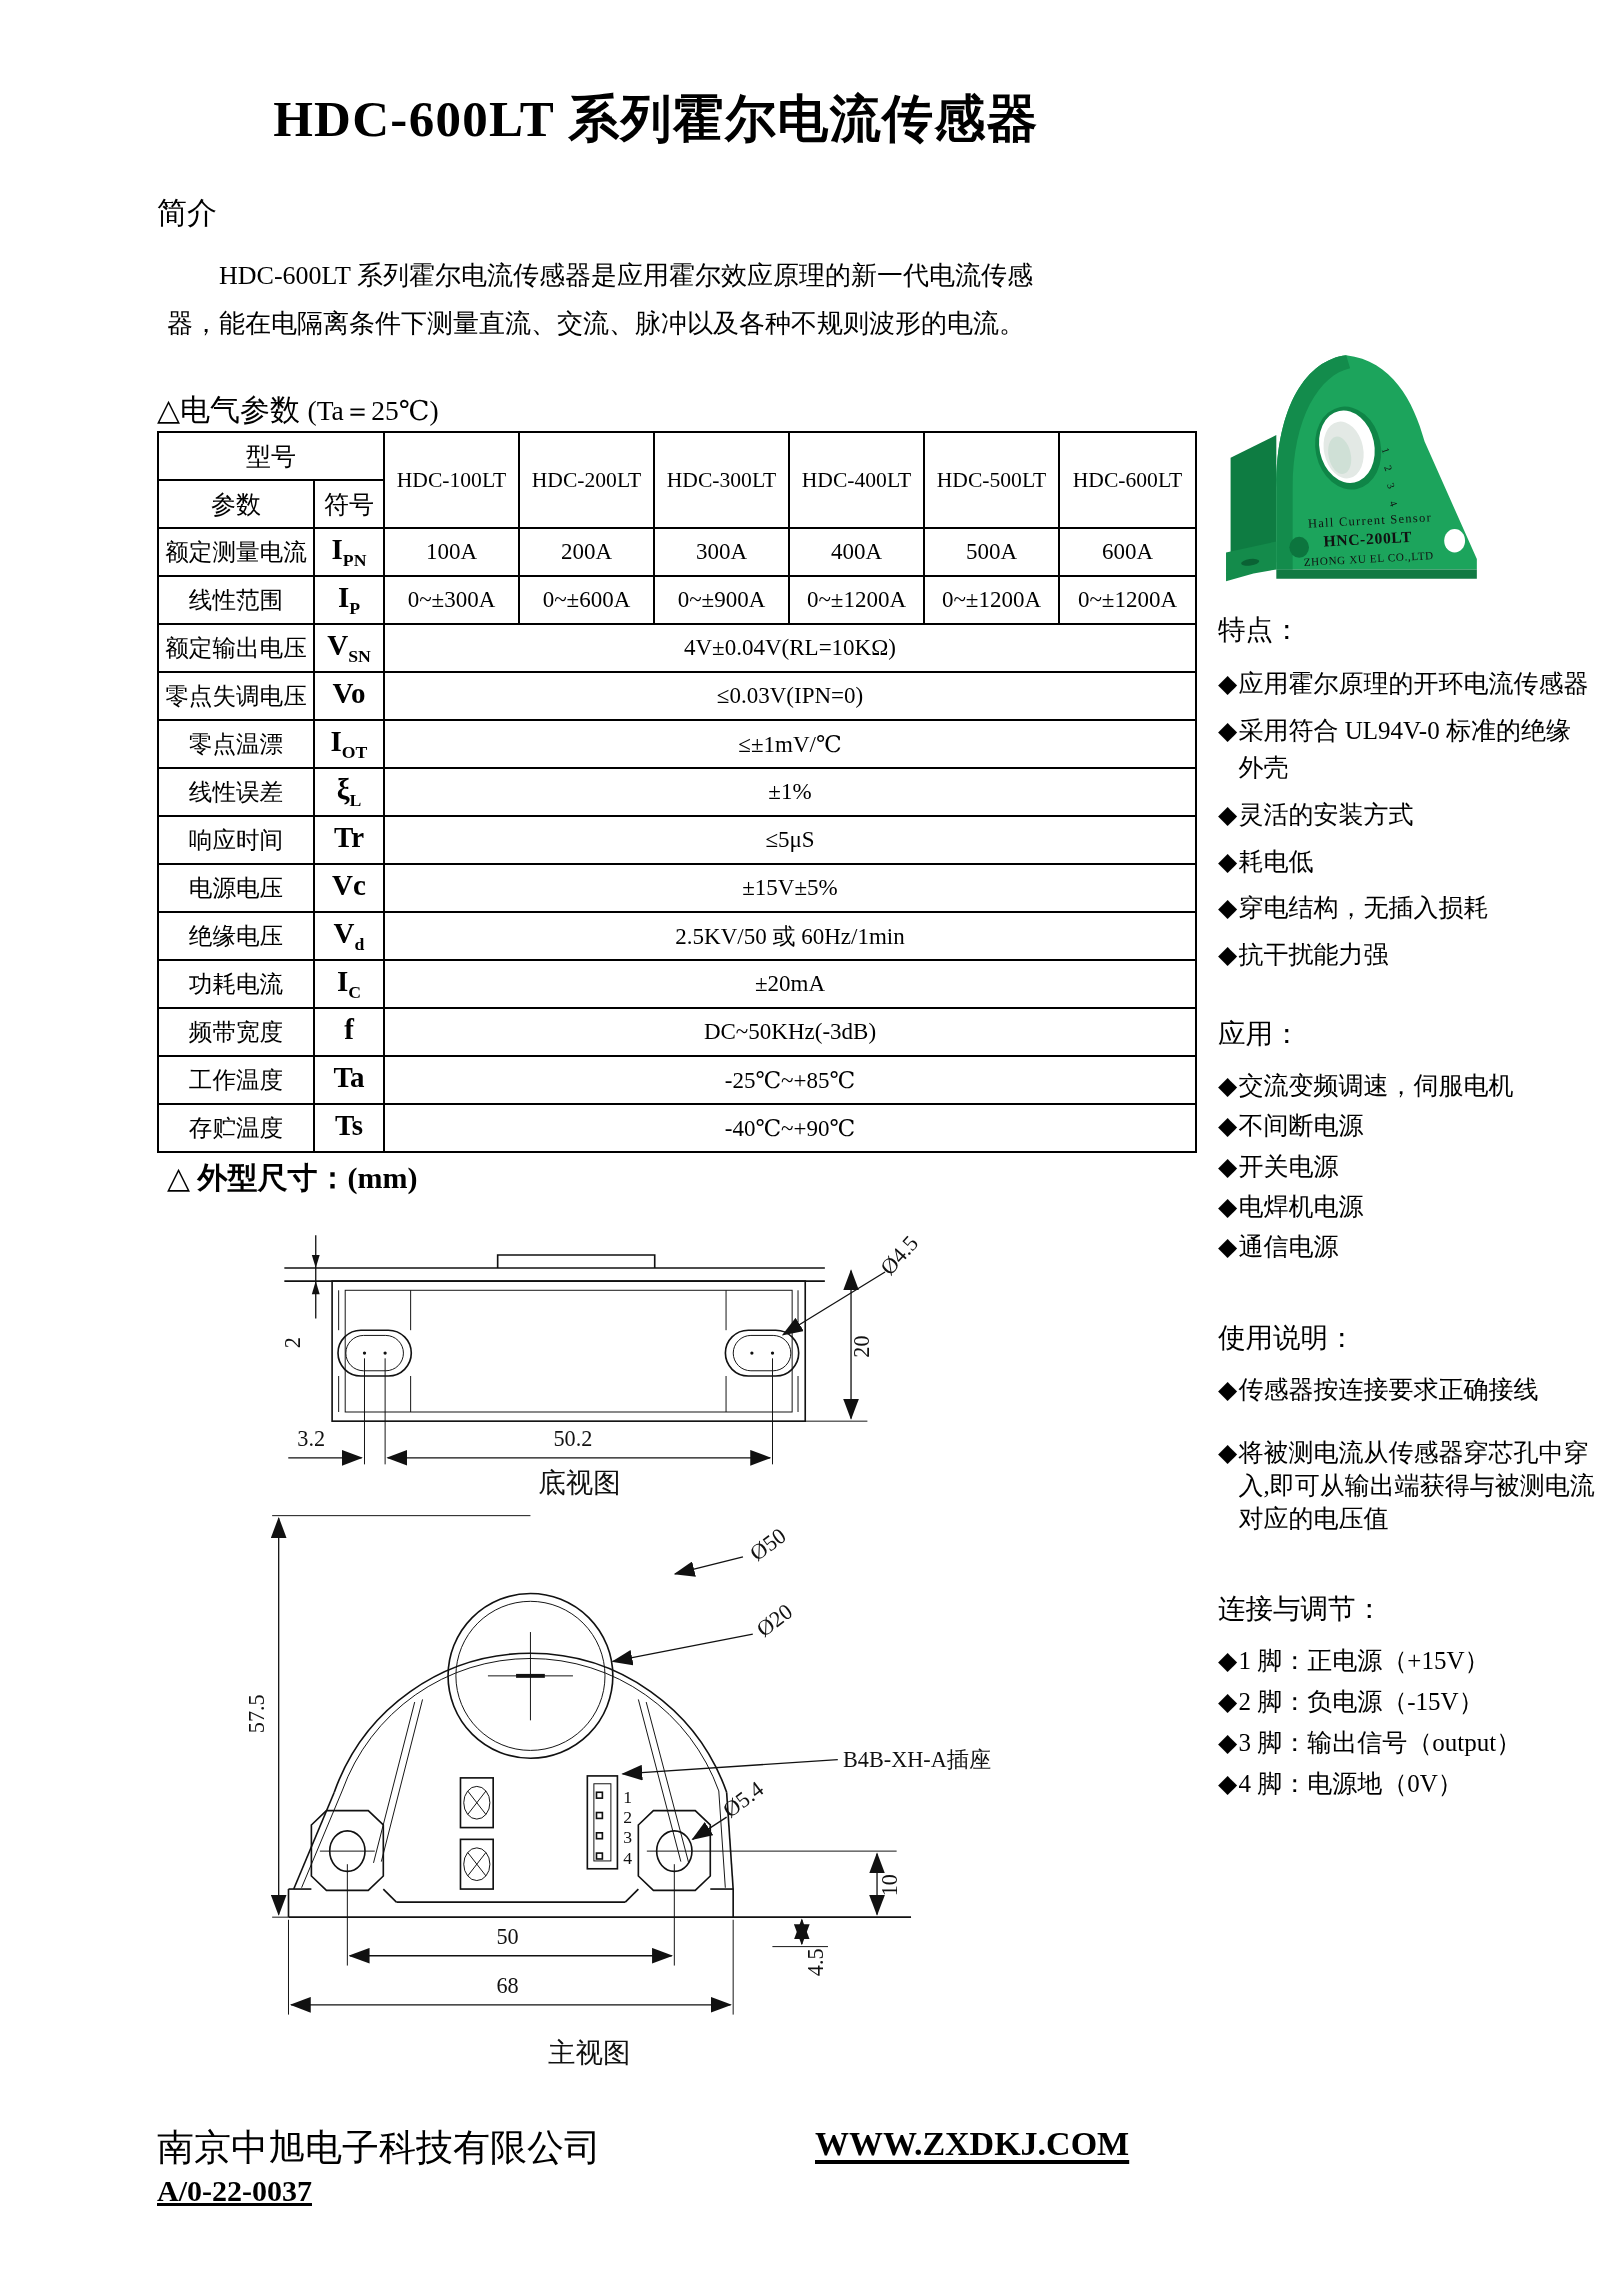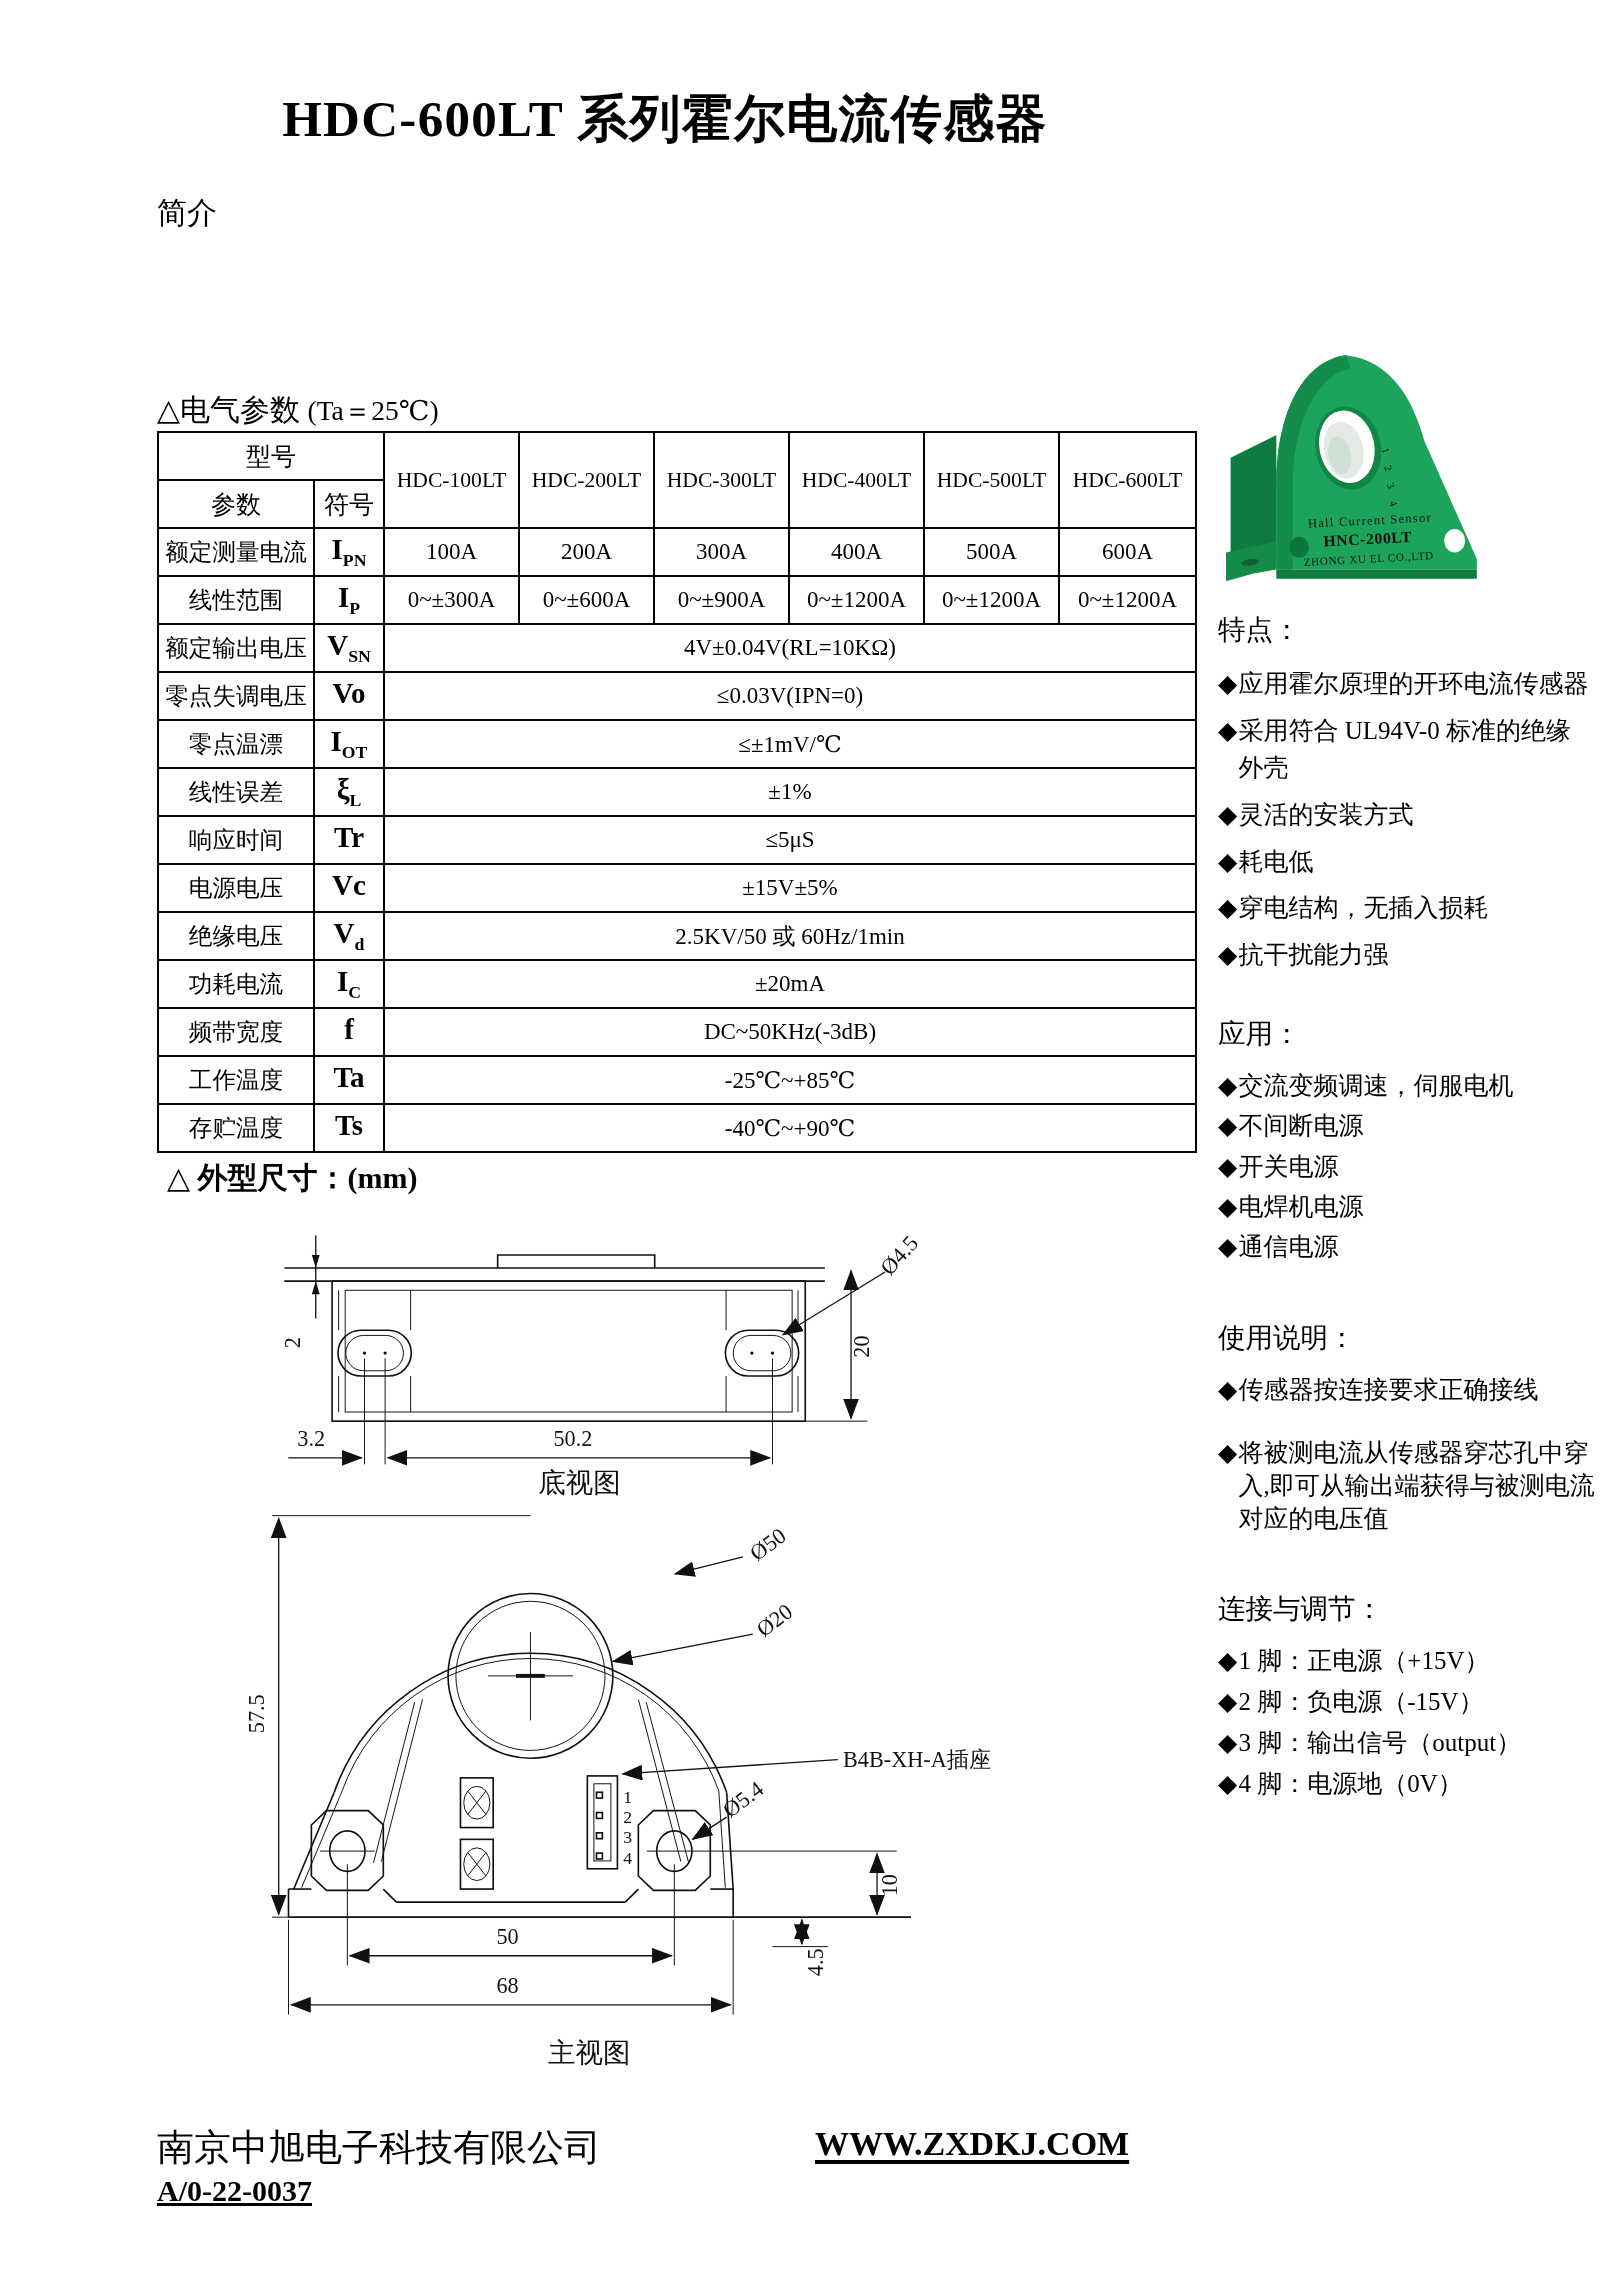--- a/index.html
+++ b/index.html
@@ -6,21 +6,21 @@
   .page{
     position:relative;
     width:1623px;height:2295px;
     background:#ffffff;
     font-family:"Liberation Serif","DejaVu Serif",serif;
     color:#000;
     overflow:hidden;
   }
   .abs{position:absolute;}
   .title{
-    left:13px;top:85px;width:1304px;
+    left:4px;top:85px;width:1304px;
     text-align:center;
     font-size:51px;font-weight:bold;letter-spacing:1.3px;
     margin:0;
   }
   .intro-heading{left:157px;top:193px;font-size:30px;}
   .intro-body{
     left:167px;top:252px;width:916px;
     font-size:26px;line-height:1.85;
     text-indent:2em;margin:0;
   }
@@ -73,20 +73,21 @@
   svg .cap{font-size:42px;}
 </style>
 </head>
 <body>
 
 <div class="page">
 
   <h1 class="abs title">HDC-600LT 系列霍尔电流传感器</h1>
 
   <div class="abs intro-heading">简介</div>
+  <p class="abs intro-body">HDC-600LT 系列霍尔电流传感器是应用霍尔效应原理的新一代电流传感器，能在电隔离条件下测量直流、交流、脉冲以及各种不规则波形的电流。</p>
 
   <div class="abs sec-heading"><span>△</span><span>电气参数</span> <span class="note">(Ta＝25℃)</span></div>
 
   <table class="params">
     <colgroup>
       <col style="width:156px">
         <col style="width:70px">
       <col style="width:135px">
         <col style="width:135px">
         <col style="width:135px">

